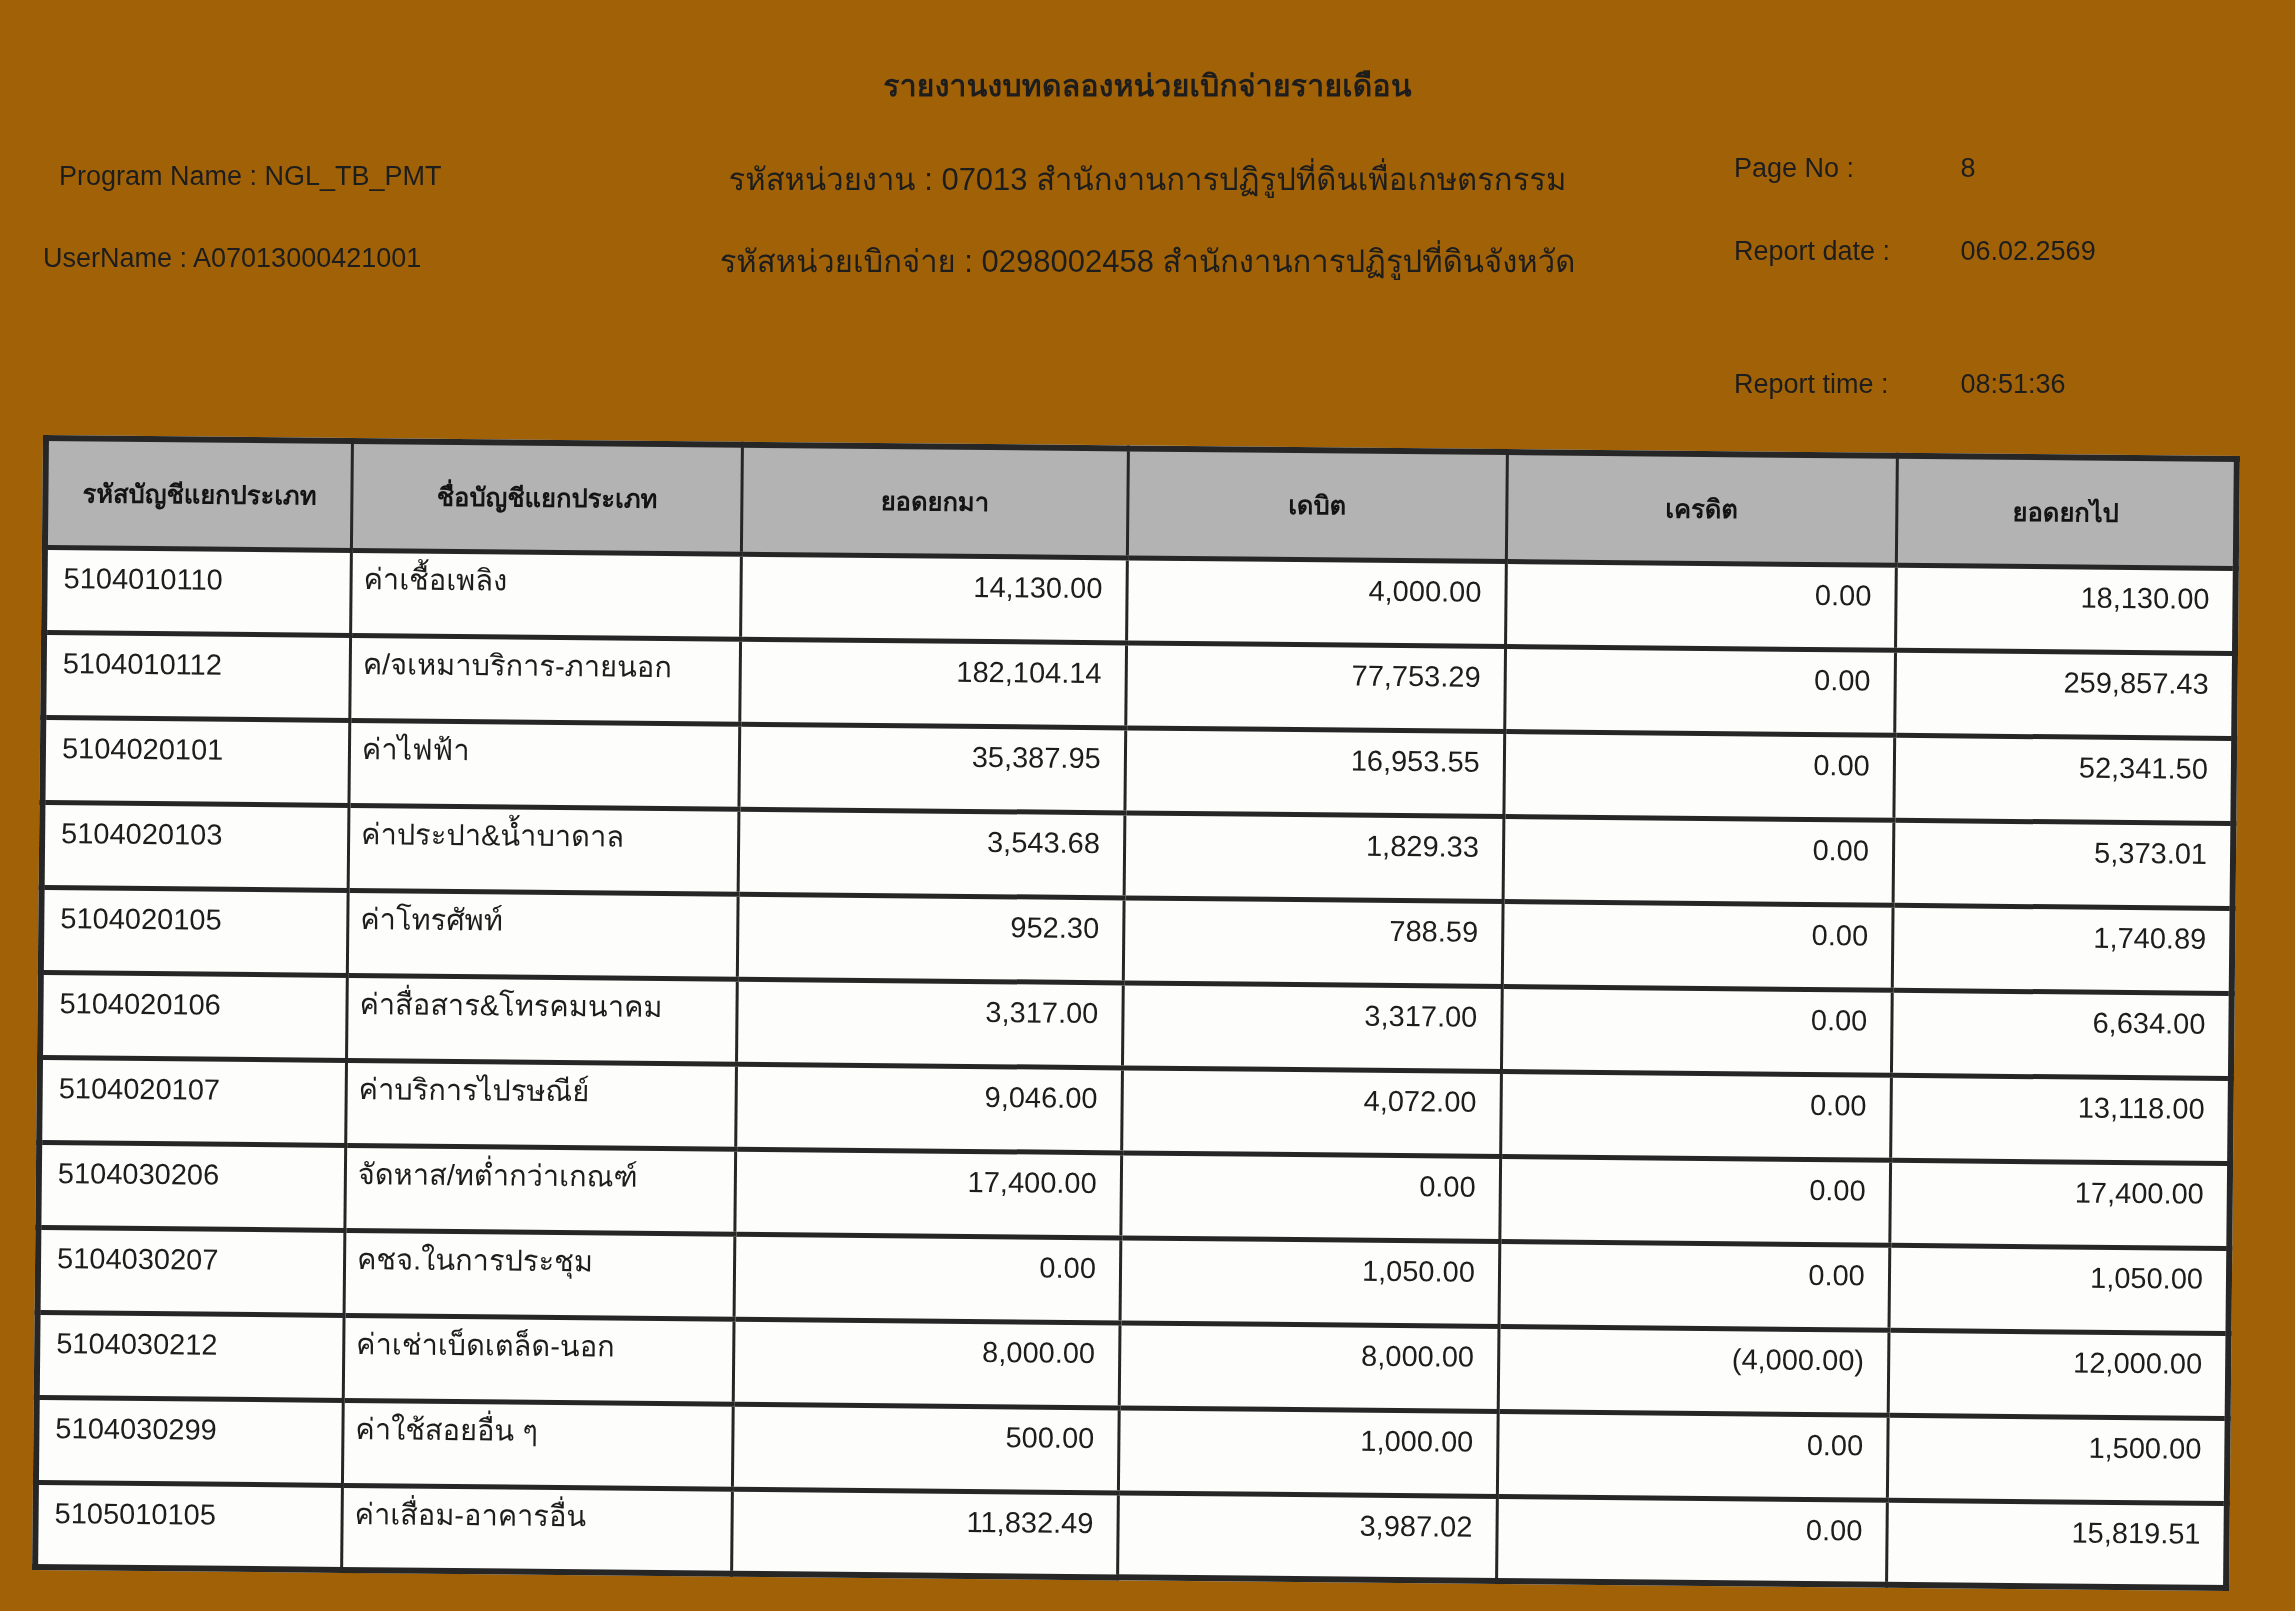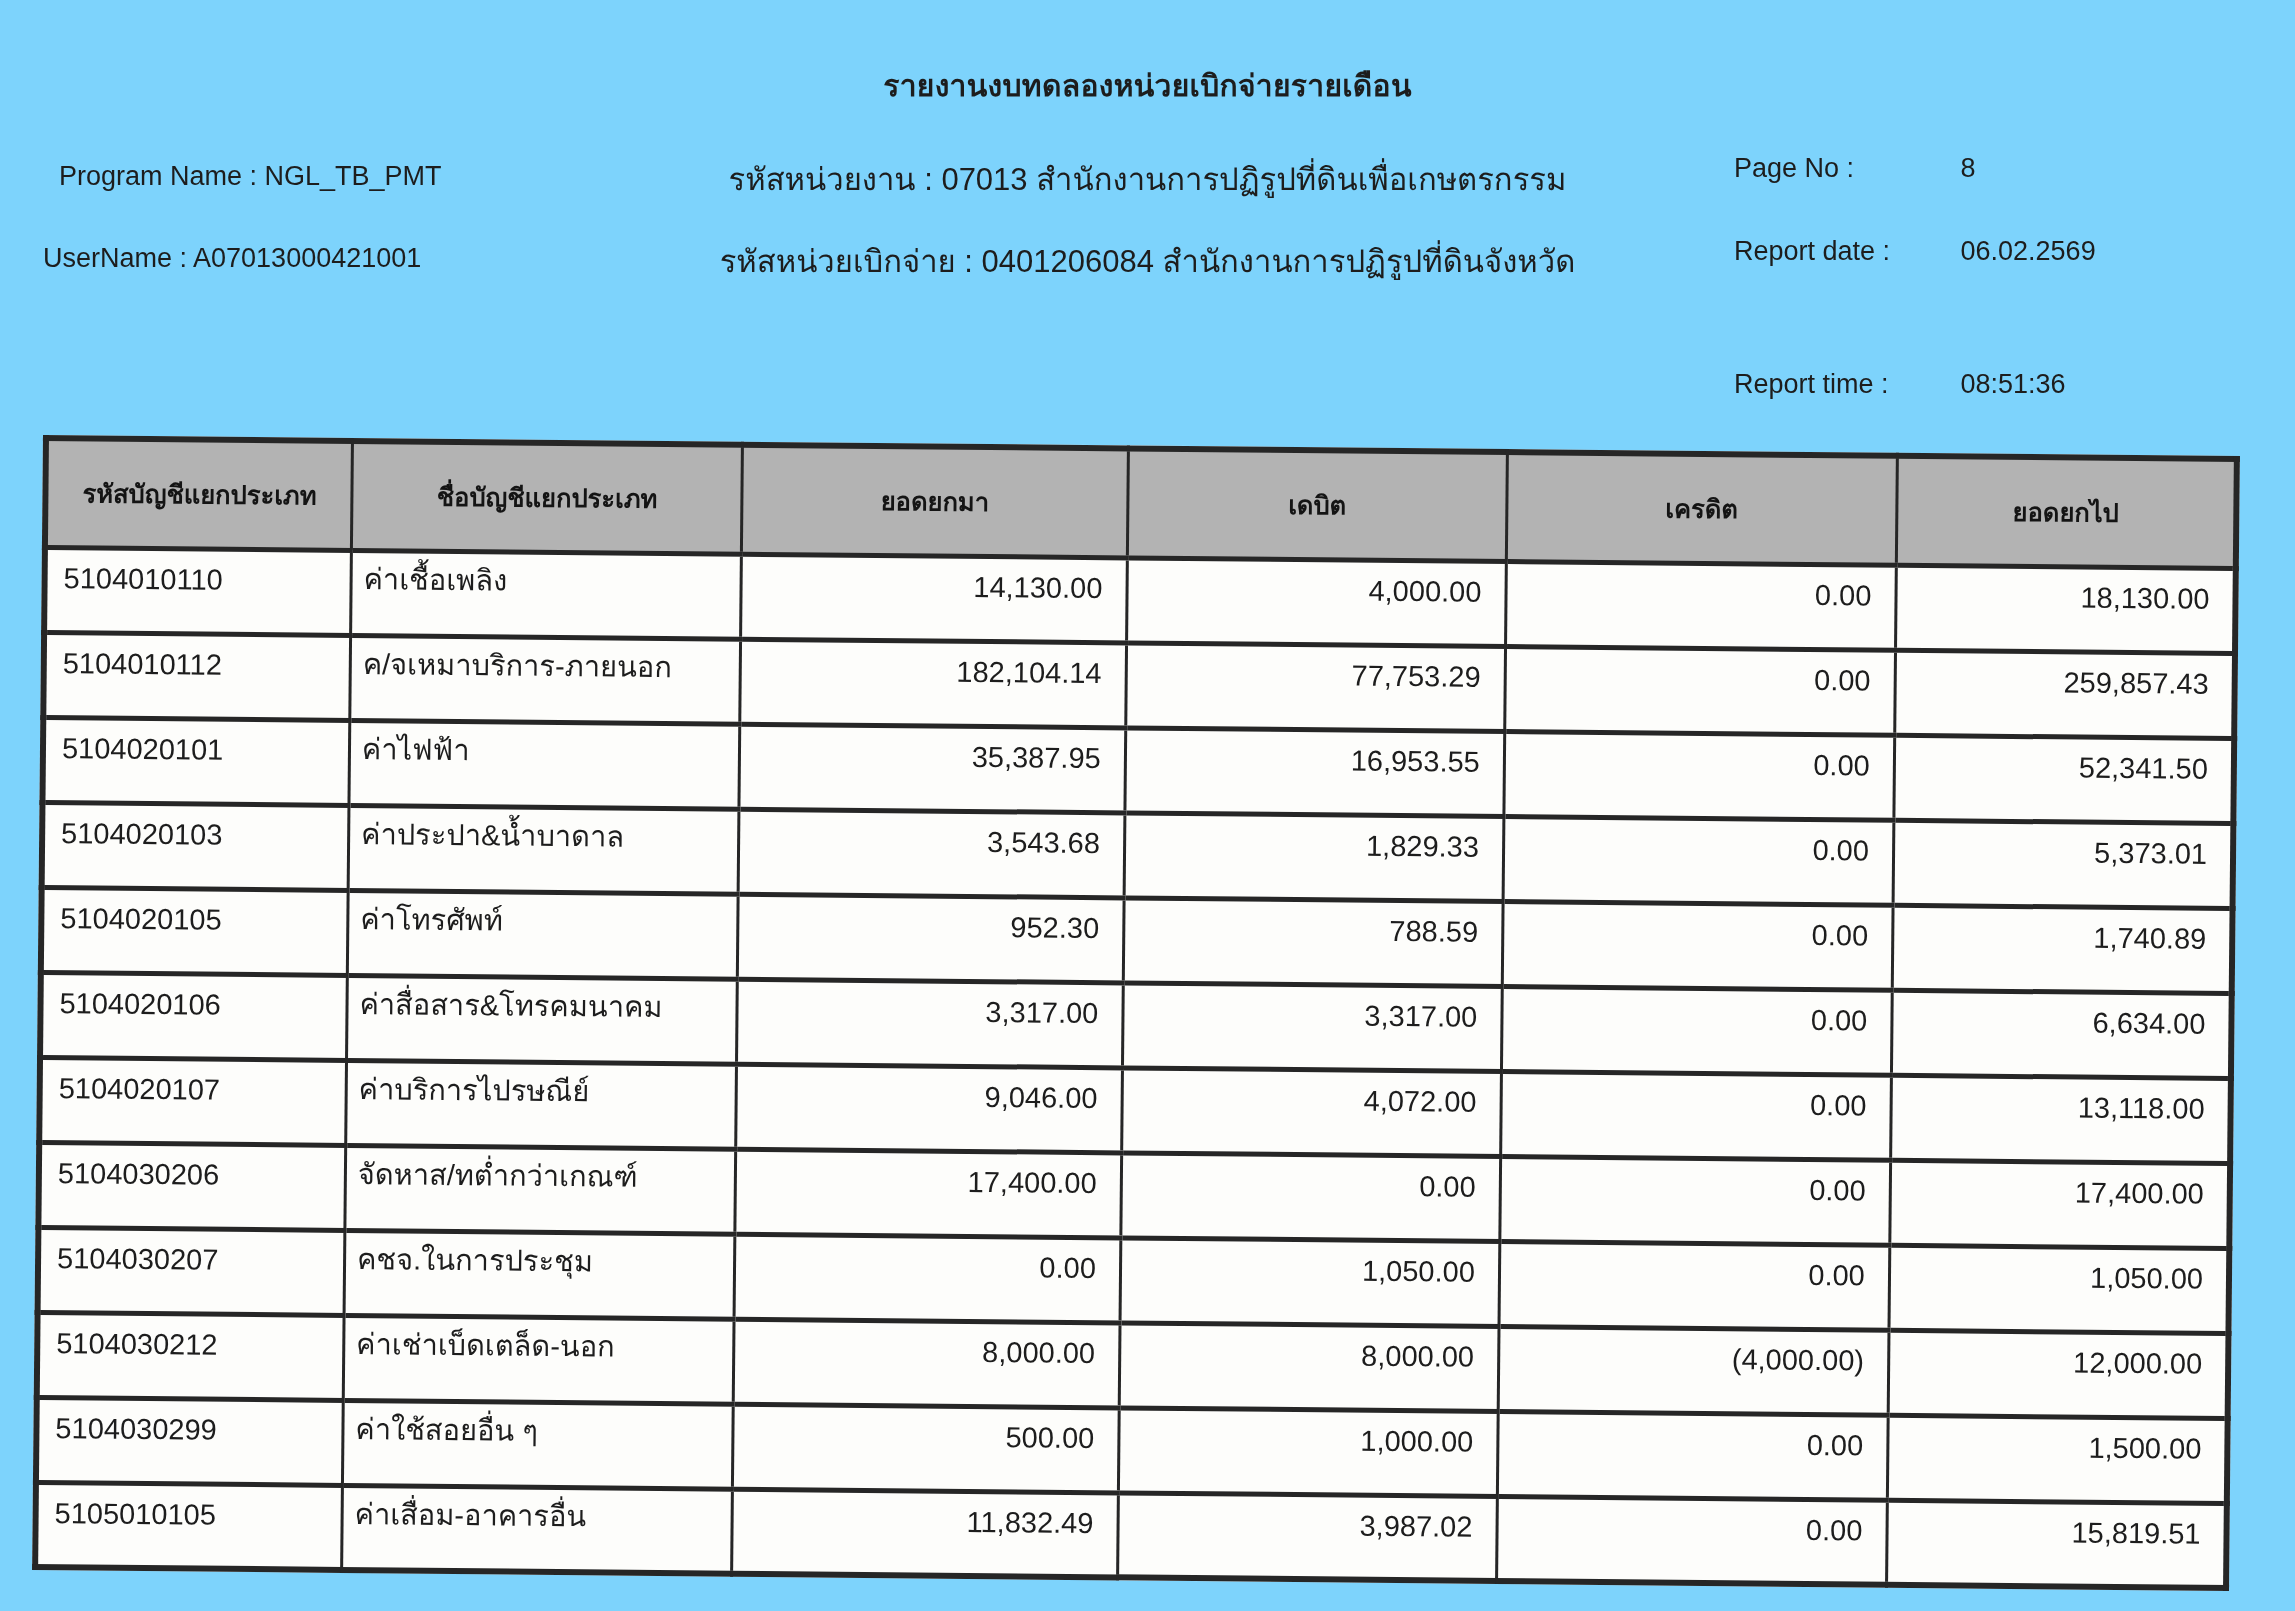--- a/index.html
+++ b/index.html
@@ -1,19 +1,19 @@
 <!DOCTYPE html>
 <html style="font-size:10.7px"><head>
 <meta charset="utf-8">
 <style>
   html,body{margin:0;padding:0;background:#e9e9e7;}
   .page{
     position:relative;
     width:2295px;height:1611px;
-    background:#7dd3fc;
+    background:#a16207;
     font-family:"Liberation Sans", sans-serif;
     color:#1d1d1d;
     overflow:hidden;
   }
   .doc-title{
     position:absolute;top:62px;left:0;width:100%;
     text-align:center;font-size:30px;font-weight:600;letter-spacing:0.3px;
   }
   .meta-line{position:absolute;font-size:27px;white-space:nowrap;}
   .m-program{left:59px;top:161px;}
@@ -52,21 +52,21 @@
 <body>
 
 <div class="page">
 
   <div class="doc-title">รายงานงบทดลองหน่วยเบิกจ่ายรายเดือน</div>
 
   <div class="meta-line m-program">Program Name : NGL_TB_PMT</div>
   <div class="meta-line m-user">UserName : A07013000421001</div>
 
   <div class="meta-line m-center m-agency">รหัสหน่วยงาน : 07013 สำนักงานการปฏิรูปที่ดินเพื่อเกษตรกรรม</div>
-  <div class="meta-line m-center m-unit">รหัสหน่วยเบิกจ่าย : 0401206084 สำนักงานการปฏิรูปที่ดินจังหวัด</div>
+  <div class="meta-line m-center m-unit">รหัสหน่วยเบิกจ่าย : 0298002458 สำนักงานการปฏิรูปที่ดินจังหวัด</div>
 
   <div class="meta-line m-right m-page">
     <span class="lbl">Page No :</span>
     <span>8</span>
   </div>
   <div class="meta-line m-right m-date">
     <span class="lbl">Report date :</span>
     <span>06.02.2569</span>
   </div>
   <div class="meta-line m-right m-time">

